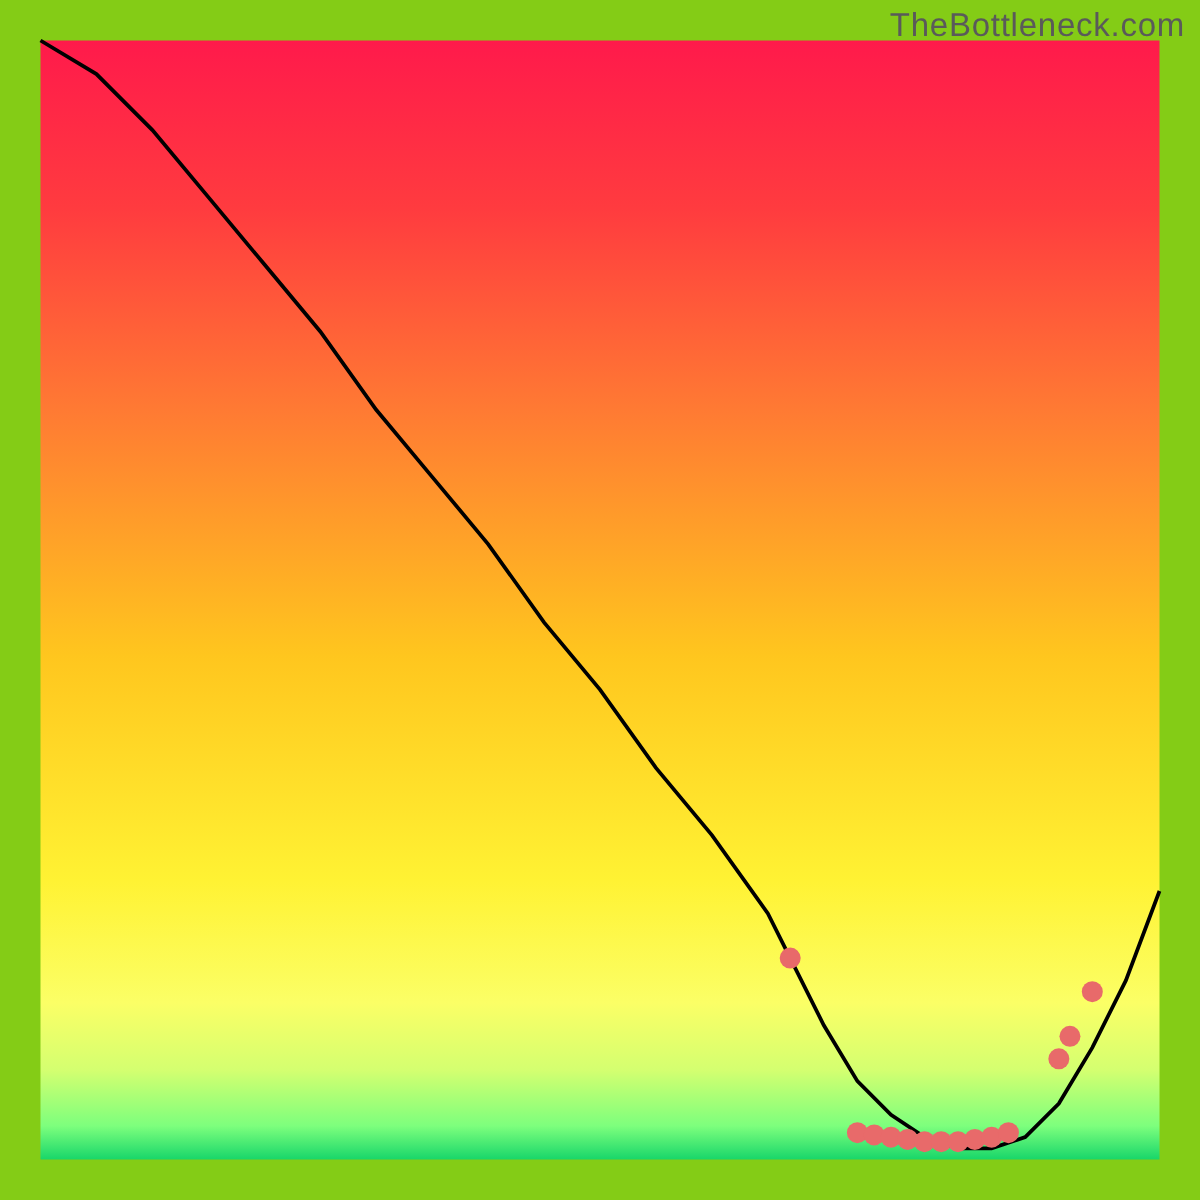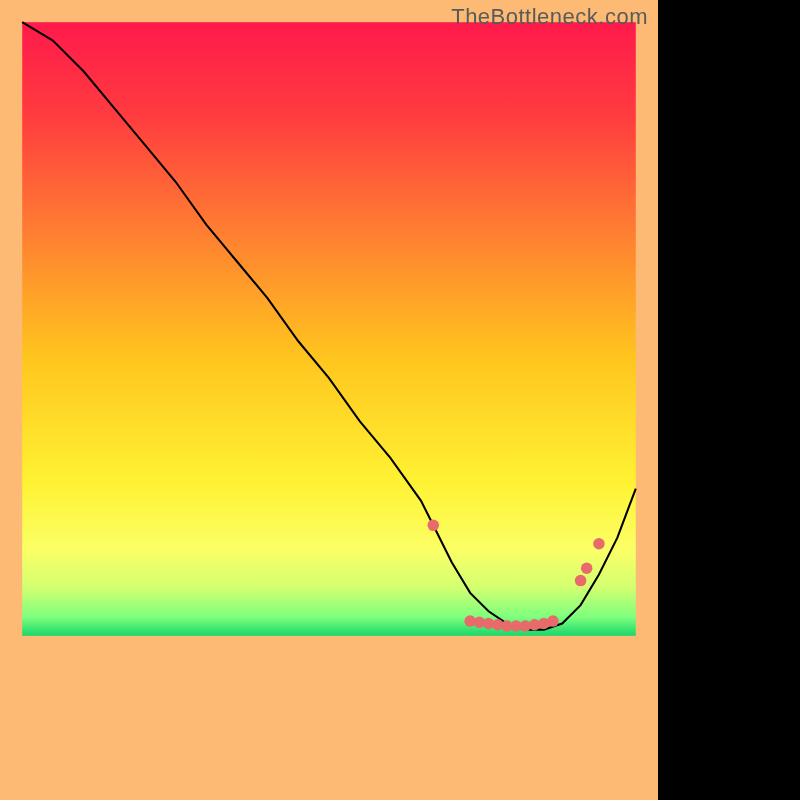--- a/index.html
+++ b/index.html
@@ -5,23 +5,23 @@
   html, body {
     margin: 0;
     padding: 0;
     width: 800px;
     height: 800px;
     background: #000;
     overflow: hidden;
   }
   .stage {
     position: relative;
-    width: 658px;
+    width: 800px;
     height: 800px;
-    background: #fdba74;
+    background: #84cc16;
   }
   svg {
     position: absolute;
     inset: 0;
   }
   .watermark {
     position: absolute;
     top: 4px;
     right: 10px;
     font-family: Arial, Helvetica, sans-serif;

